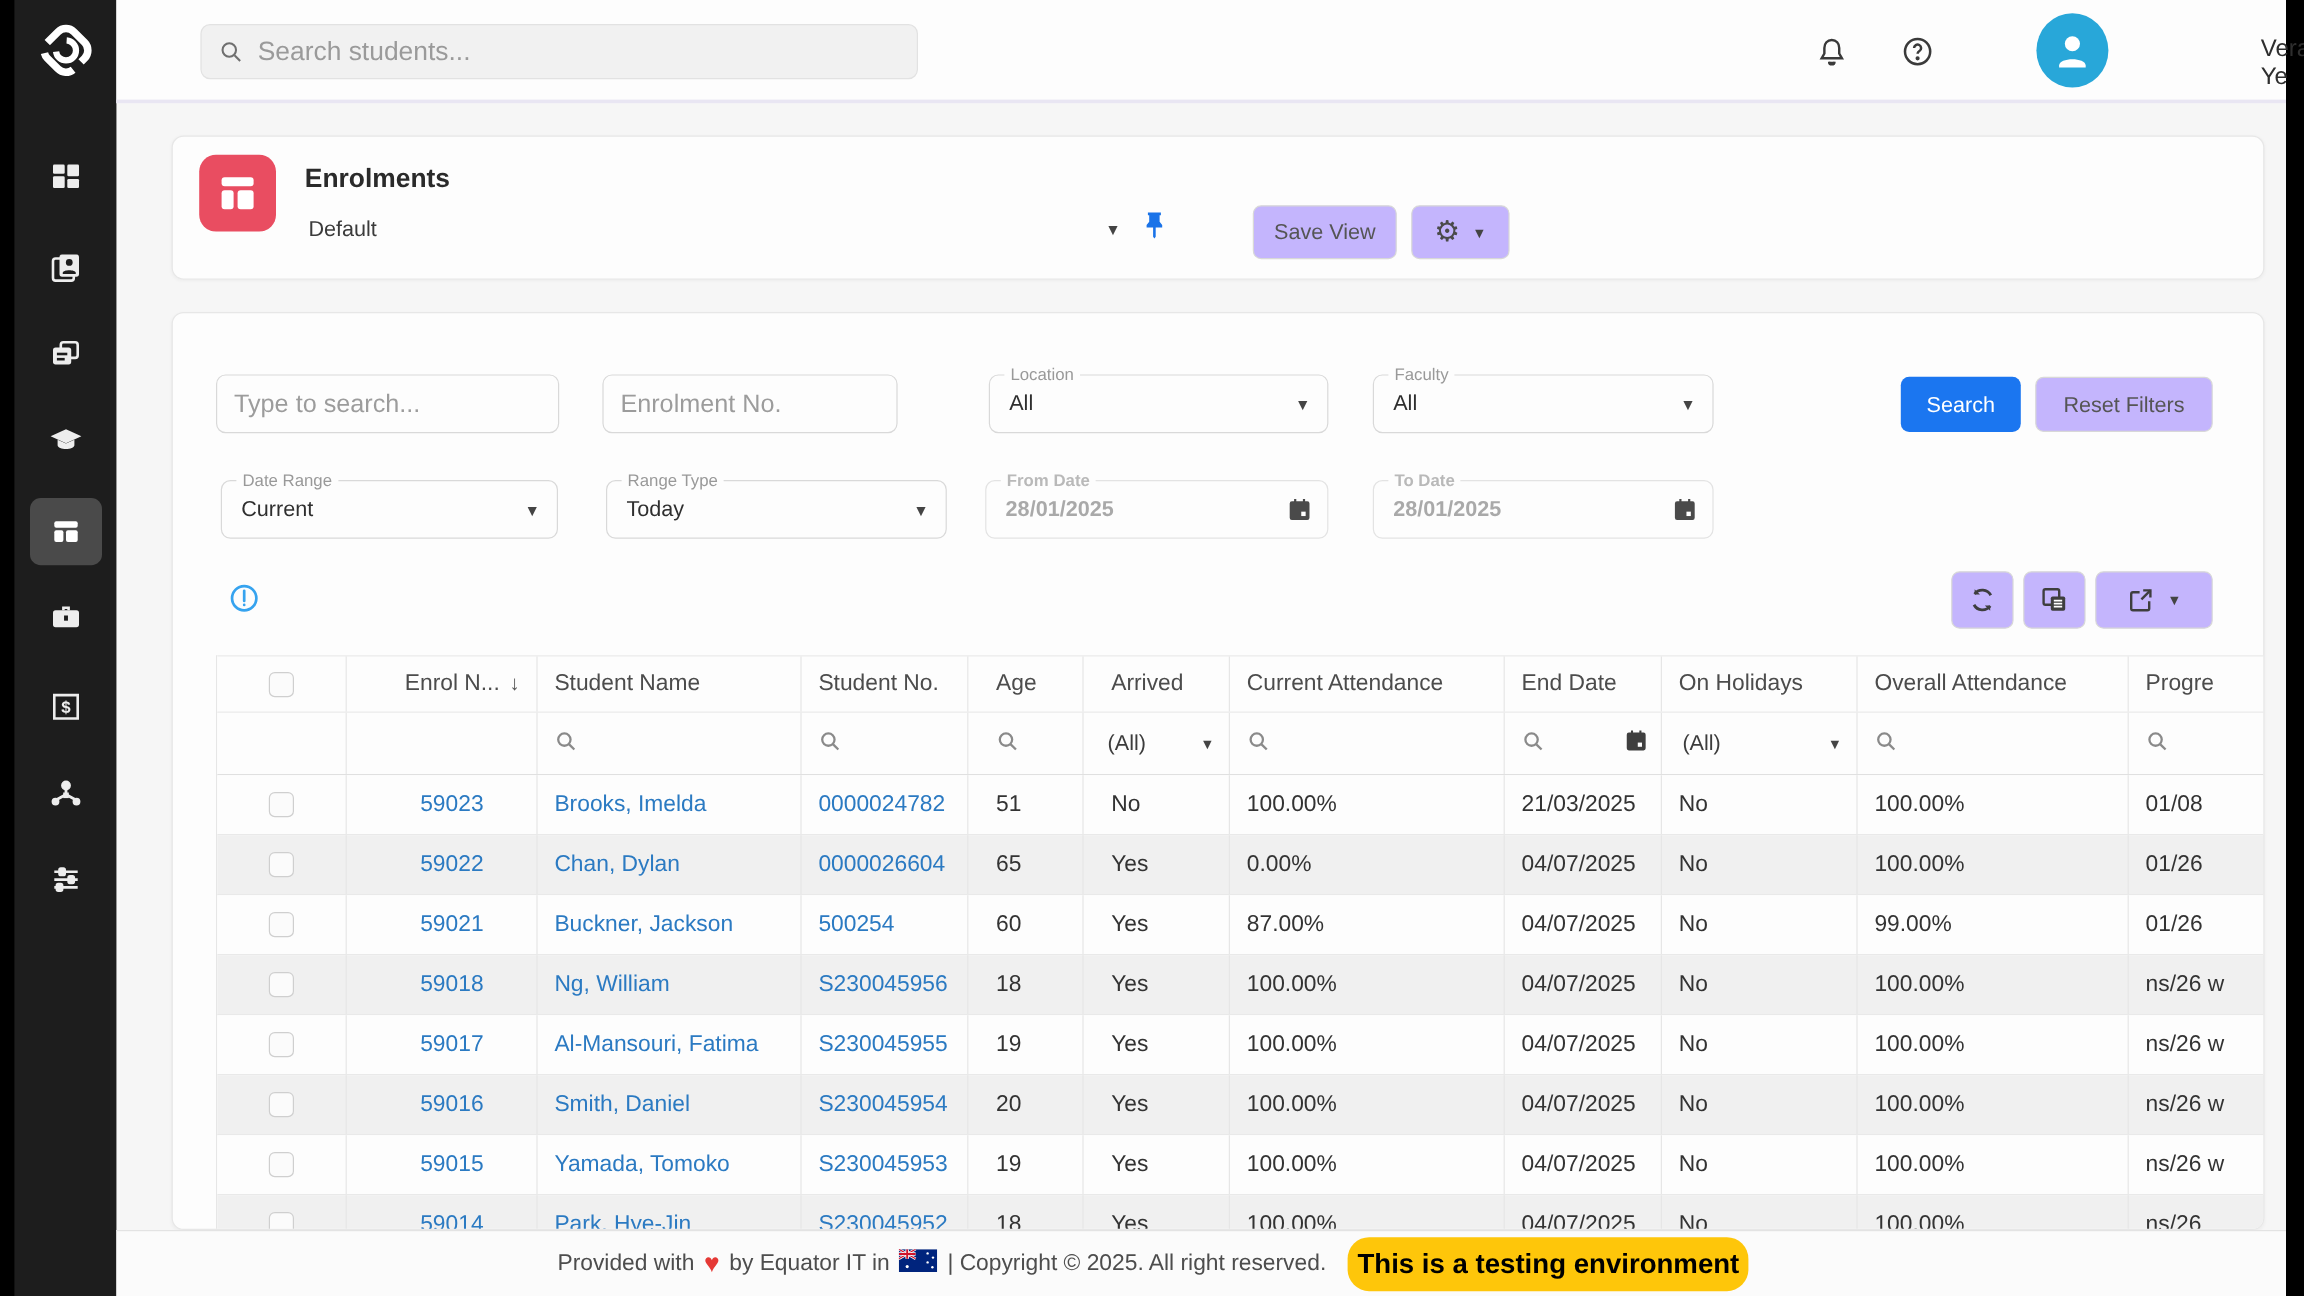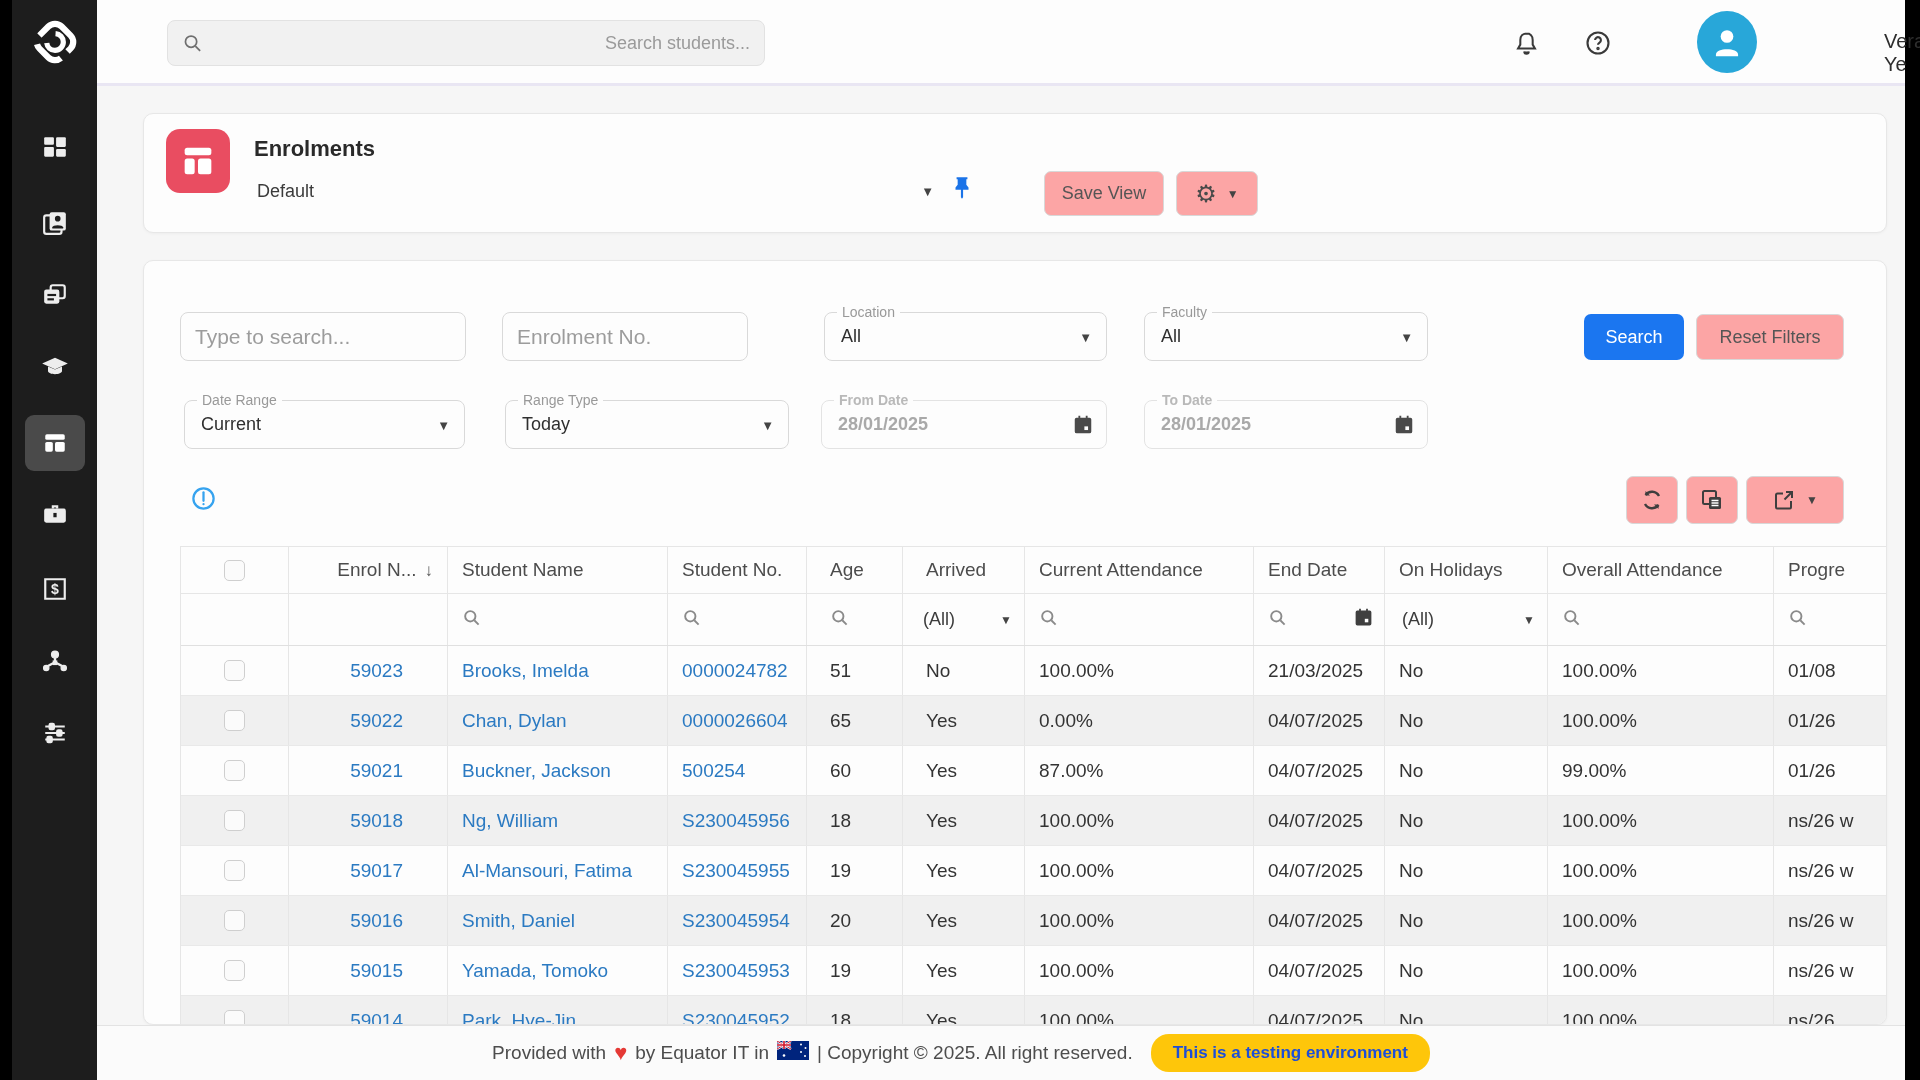--- a/index.html
+++ b/index.html
@@ -17,39 +17,39 @@
   .nav-item { position:absolute; left:13px; width:60px; height:56px; border-radius:9px; display:flex; align-items:center; justify-content:center; cursor:pointer; }
   .nav-item.active { background:#4a4a4a; }
   .nav-item svg { display:block; }
 
   
   .app { position:absolute; left:97px; top:0; width:1808px; height:1080px; background:#f6f6f6; }
 
   
   .topbar { position:absolute; left:0; top:0; width:1808px; height:86px; background:#fdfdfd; border-bottom:3px solid #e9e6f3; }
   .search-wrap { position:absolute; left:70px; top:20px; width:598px; height:46px; background:#f1f1f1; border:1px solid #e2e2e2; border-radius:8px; display:flex; align-items:center; padding:0 14px; }
-  .search-wrap input { border:none; outline:none; background:transparent; font-family:"Liberation Sans",sans-serif; font-size:18px; color:#555; width:100%; margin-left:12px;text-align:right; }
+  .search-wrap input { border:none; outline:none; background:transparent; font-family:"Liberation Sans",sans-serif; font-size:22px; color:#555; width:100%; margin-left:12px; }
   .search-wrap input::placeholder { color:#9a9a9a; }
   .top-icon { position:absolute; top:22px; width:42px; height:42px; display:flex; align-items:center; justify-content:center; cursor:pointer; }
   .avatar { position:absolute; left:1600px; top:11px; width:60px; height:62px; border-radius:50%; background:#28a7d9; display:flex; align-items:center; justify-content:center; cursor:pointer; }
   .user-name { position:absolute; left:1787px; top:30px; font-size:20px; color:#2e2e2e; }
 
   
   .card { position:absolute; left:46px; width:1744px; background:#fdfdfd; border:1px solid #e7e7e7; border-radius:10px; box-shadow:0 1px 3px rgba(0,0,0,.04); }
   .header-card { top:113px; height:120px; }
   .filter-card { top:260px; height:765px; overflow:hidden; }
 
   
   .module-icon { position:absolute; left:22px; top:15px; width:64px; height:64px; background:#e94d61; border-radius:14px; display:flex; align-items:center; justify-content:center; }
   .page-title { position:absolute; left:110px; top:22px; font-size:22px; font-weight:bold; color:#2a2a2a; }
   .view-select { position:absolute; left:110px; top:62px; width:680px; height:34px; cursor:pointer; }
   .view-name { position:absolute; left:3px; top:5px; font-size:18px; color:#3b3b3b; }
   .view-caret { position:absolute; right:0; top:8px; font-size:13px; color:#444; }
   .pin-btn { position:absolute; left:800px; top:52px; width:36px; height:44px; display:flex; align-items:center; justify-content:center; cursor:pointer; }
-  .btn { display:flex; align-items:center; justify-content:center; background:#fca5a5; border:1px solid #d8d8d8; border-radius:7px; font-size:18px; color:#555; cursor:pointer; }
+  .btn { display:flex; align-items:center; justify-content:center; background:#c4b5fd; border:1px solid #d8d8d8; border-radius:7px; font-size:18px; color:#555; cursor:pointer; }
   .save-view-btn { position:absolute; left:900px; top:57px; width:120px; height:45px; }
   .gear-btn { position:absolute; left:1032px; top:57px; width:82px; height:45px; gap:10px; }
   .gear-glyph { font-size:24px; color:#4a4a4a; line-height:1; }
   .mini-caret { font-size:12px; color:#444; }
 
   
   .field { position:absolute; height:49px; border:1px solid #d9d9d9; border-radius:8px; background:#fdfdfd; }
   .field.disabled { border-color:#e3e3e3;font-weight:bold; }
   .float-label { position:absolute; left:12px; top:-9px; background:#fdfdfd; padding:0 5px; font-size:14px; color:#999; line-height:1.2; }
   .field.disabled .float-label { color:#b9b9b9; }
@@ -89,21 +89,21 @@
   .sort-arrow { font-size:17px; color:#555; margin-left:8px; }
   .all-caret { margin-left:auto; margin-right:12px; font-size:12px; color:#444; }
   .filter-all { color:#3c3c3c; font-size:18px; }
   .cal-right { margin-left:auto; margin-right:10px; }
 
   
   .footer { position:absolute; left:0; top:1025px; width:1808px; height:55px; background:#fbfbfb; border-top:1px solid #e3e3e3; display:flex; align-items:center; justify-content:center; }
   .footer-inner { display:flex; align-items:center; gap:8px; font-size:19px; color:#4d4d4d; margin-right:80px; }
   .heart { color:#e53935; font-size:22px; line-height:1; }
   .flag { display:inline-block; }
-  .env-badge { background:#fec60a; color:#1d4ed8; font-weight:bold; font-size:17px; border-radius:18px; padding:9px 22px; margin-left:10px; }
+  .env-badge { background:#fec60a; color:#000000; font-weight:bold; font-size:23px; border-radius:18px; padding:9px 8px; margin-left:10px; }
 
   .qicon { display:inline-block; }
 </style>
 </head>
 <body>
 
 <div class="black-bar black-left"></div>
 <div class="black-bar black-right"></div>
 
 <div class="sidebar">

